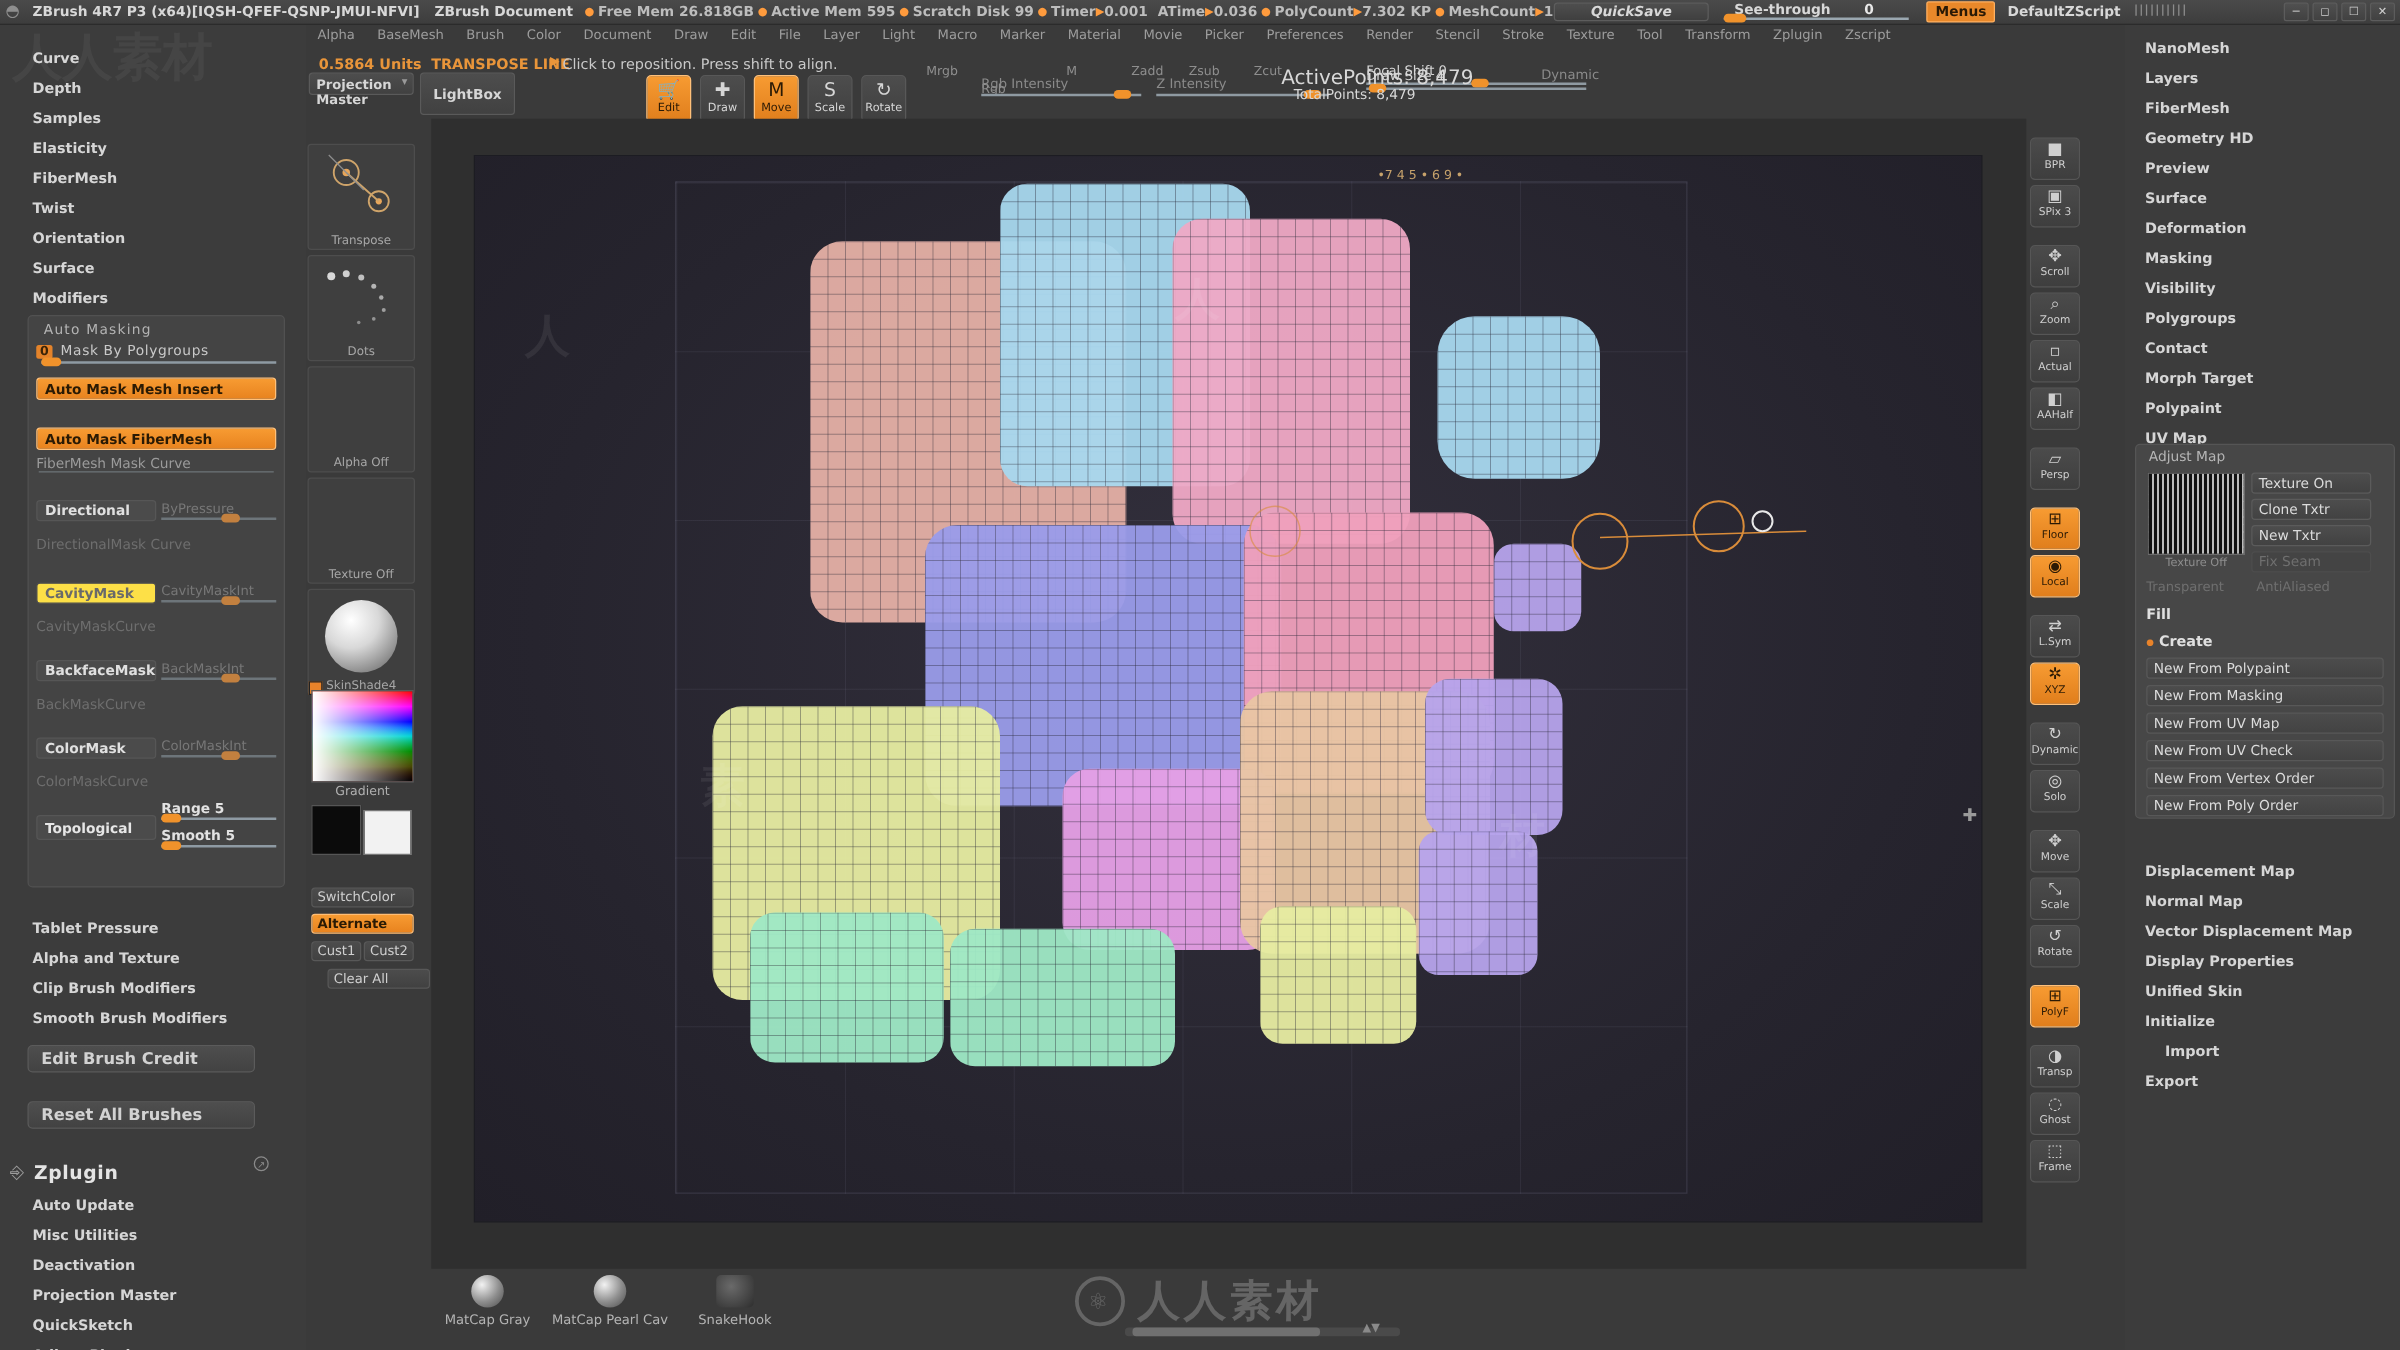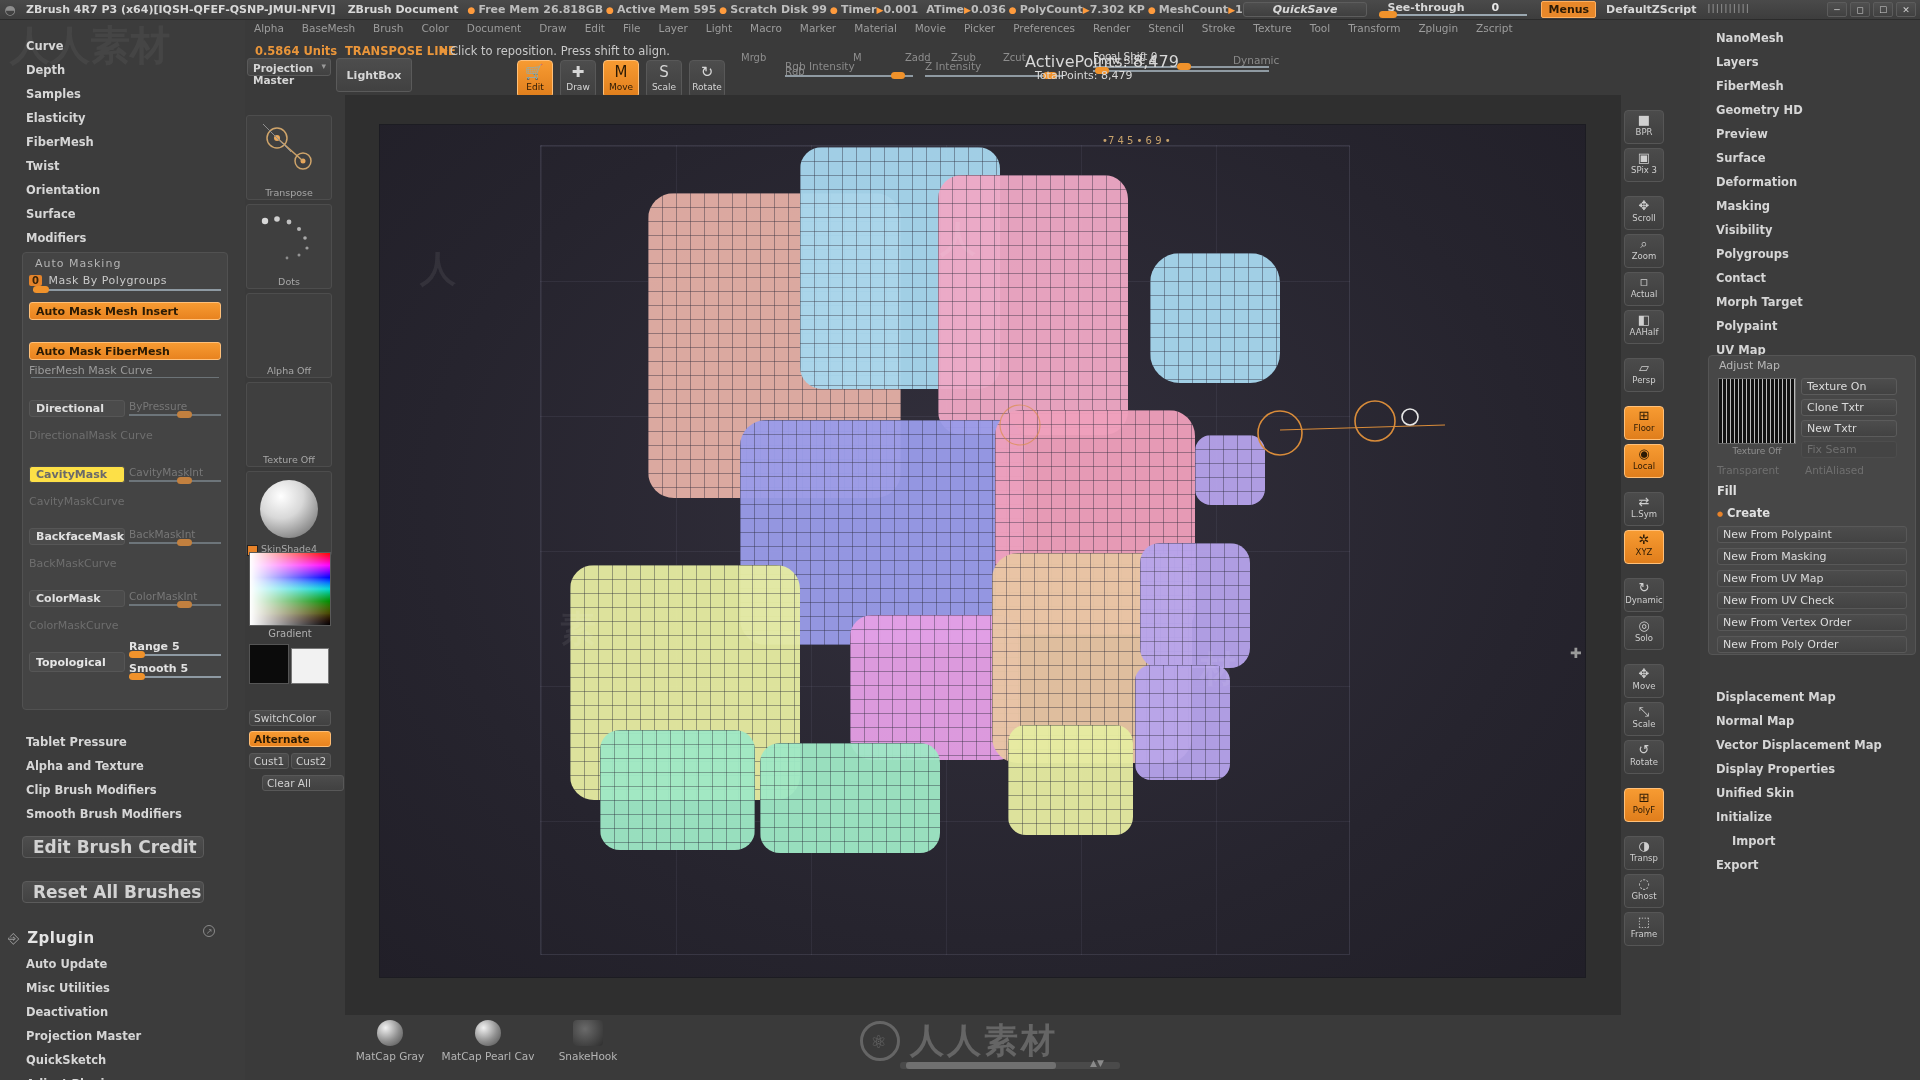--- a/index.html
+++ b/index.html
@@ -114,21 +114,21 @@
   .am-topo .s1,.am-topo .s2{ position:absolute; left:100px; width:94px; height:20px;}
   .am-topo .s1{ top:-2px;} .am-topo .s2{ top:20px;}
   .am-topo .s1 .lbl,.am-topo .s2 .lbl{ color:#e2e2e2; font-size:11px; font-weight:bold;}
   .am-topo .trk{ position:absolute; left:0; top:14px; width:92px; height:2px; background:#8e9aa3;}
   .am-topo .knb{ position:absolute; left:0px; top:11px; width:16px; height:7px; background:#f0922b; border-radius:4px;}
 
   .wide-btn{
     margin:6px 22px; height:22px; line-height:21px;
     background:linear-gradient(#4e4e4e,#424242);
     border:1px solid #5b5b5b; border-radius:4px;
-    color:#d2d2d2; font-weight:bold; font-size:17px; padding-left:10px;
+    color:#d2d2d2; font-weight:bold; font-size:13px; padding-left:10px;
   }
   #zpluginHeader{
     position:absolute; left:0; top:905px; width:245px; height:26px;
     display:flex; align-items:center; gap:8px; padding-left:8px;
   }
   #zpluginHeader .ztitle{ color:#e4e4e4; font-size:15px; font-weight:bold; letter-spacing:.5px;}
   #zpluginHeader .plug{ color:#9e9e9e; font-size:14px; }
   #zpluginCircle{ position:absolute; left:203px; top:905px; width:12px;height:12px;
      border:1px solid #8a8a8a; border-radius:50%; color:#8a8a8a; font-size:8px;
      display:flex;align-items:center;justify-content:center;}

